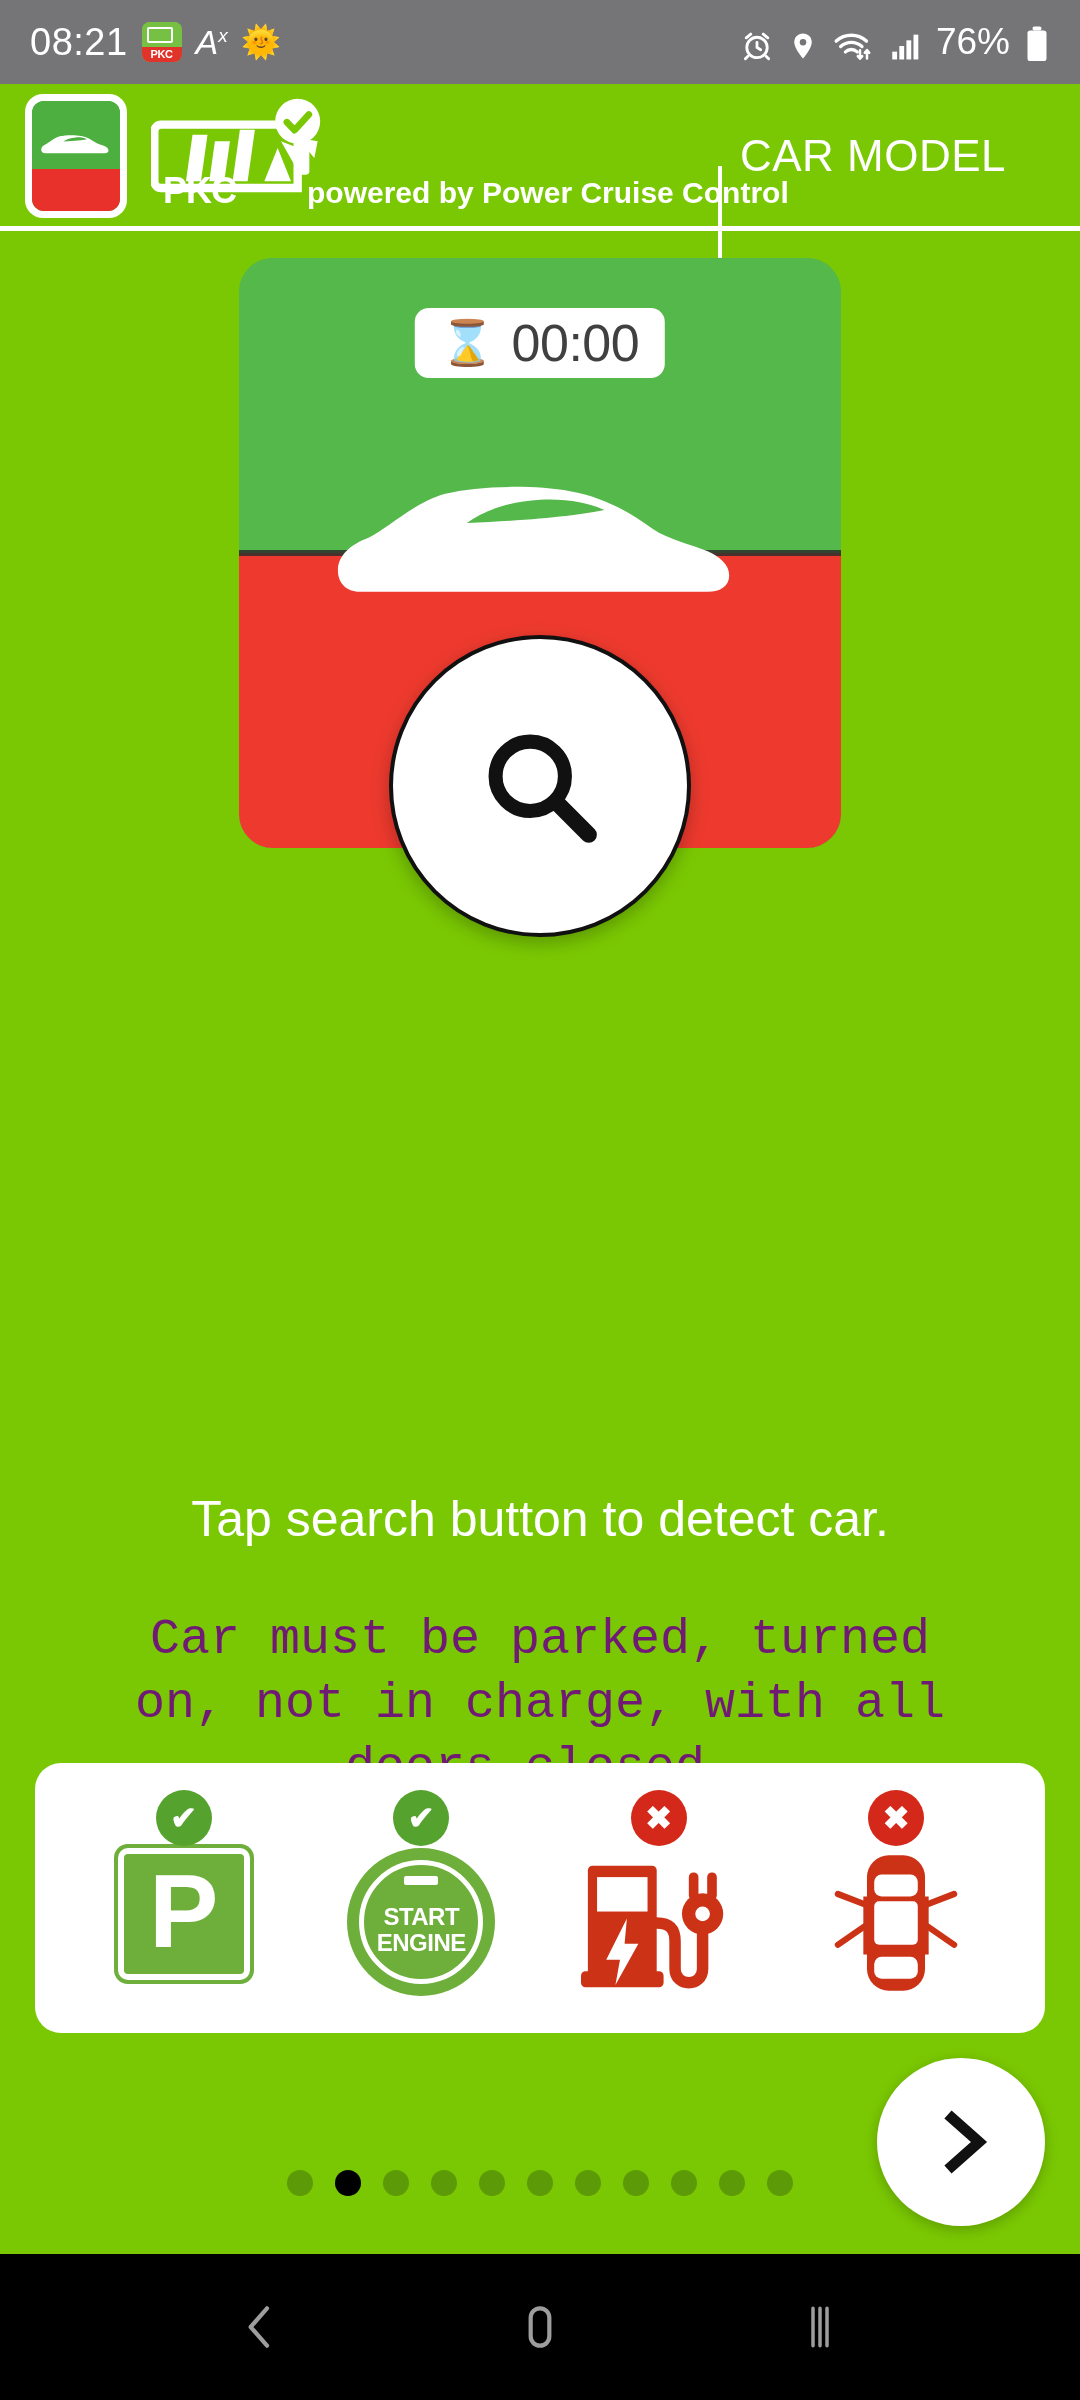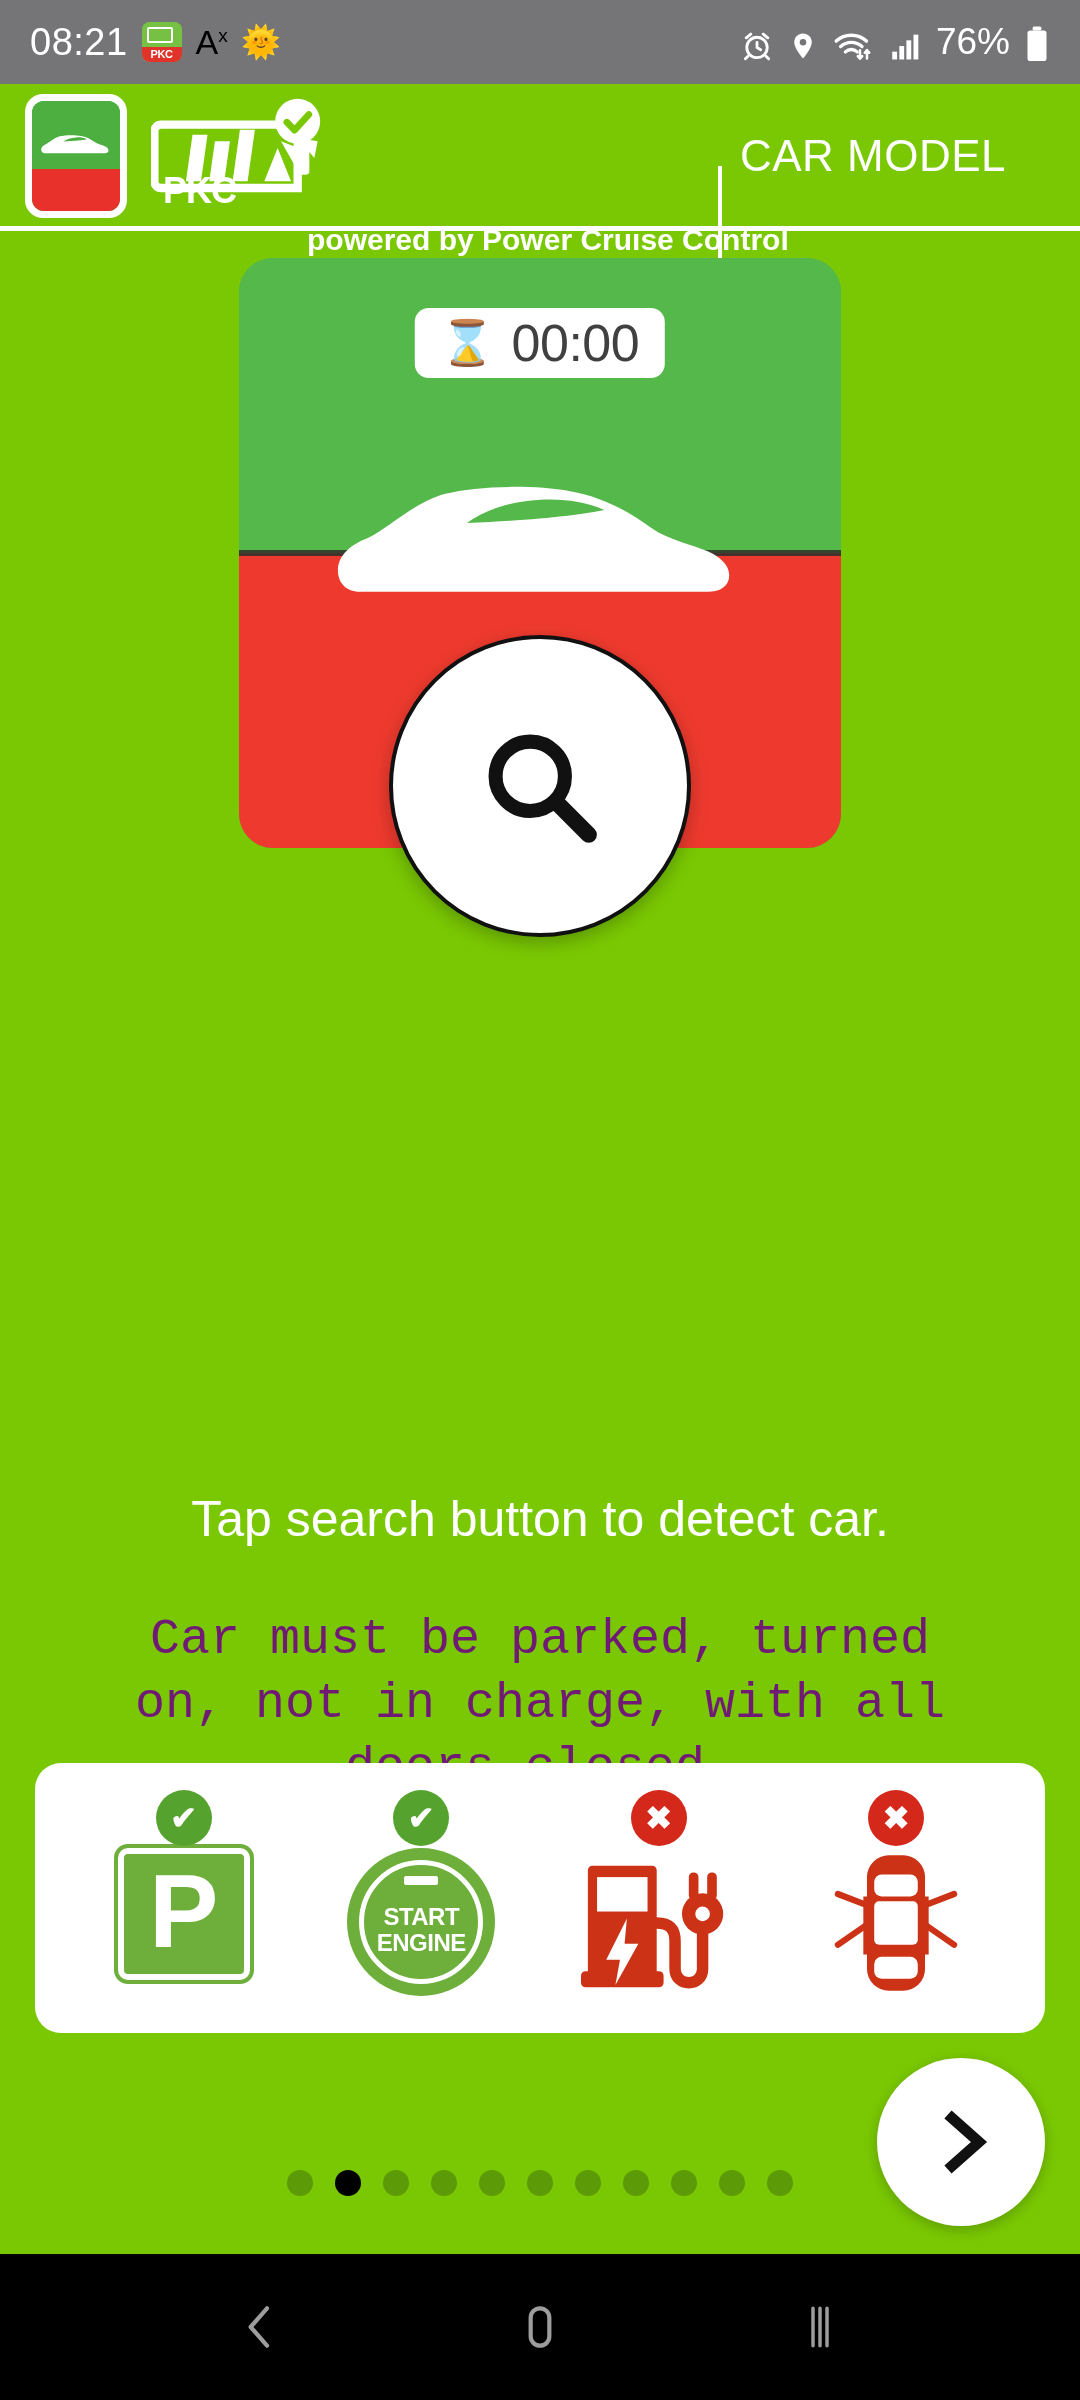--- a/index.html
+++ b/index.html
@@ -28,21 +28,21 @@
   .pkc-mini .top{ position:absolute; left:0; top:0; width:100%; height:62%;
                   background:#76C043; }
   .pkc-mini .bot{ position:absolute; left:0; bottom:0; width:100%; height:38%;
                   background:#E0342A; display:flex; align-items:center;
                   justify-content:center; }
   .pkc-mini .bot span{ font-size:11px; font-weight:bold; color:#fff;
                        letter-spacing:-.3px; line-height:1; }
   .pkc-mini .bat{ position:absolute; left:5px; top:5px; width:26px; height:16px;
                   border:2px solid #fff; border-radius:2px; }
 
-  .ax{ font-size:34px; color:#000000; line-height:1; }
+  .ax{ font-size:34px; color:#ffffff; line-height:1;font-style:italic; }
   .ax sup{ font-size:19px; }
   .sun{ font-size:32px; line-height:1; }
 
   
   .appbar{
     position:absolute; left:0; top:84px; width:1080px; height:144px;
     background:#7AC803; display:flex; align-items:center;
   }
   .appbar-left{ display:flex; align-items:center; height:100%;
                 width:718px; position:relative; }
@@ -58,21 +58,21 @@
                        background:#E8312A; }
   .app-icon .inner svg{ position:absolute; left:8%; top:30%; width:84%; }
 
   .brand{ position:relative; margin-left:22px; height:100%; flex:1; }
   .brand .logo{ position:absolute; left:2px; top:14px; }
   .brand .pkc{ position:absolute; left:14px; top:86px;
                font-size:36px; font-weight:bold; color:#fff;
                letter-spacing:-1px; }
   .brand .powered{ position:absolute; left:158px; top:92px;
                    font-size:30px; font-weight:bold; color:#fff;
-                   white-space:nowrap;margin-top:47px; }
+                   white-space:nowrap; }
 
   .appbar-div{ position:absolute; left:718px; top:82px; width:4px; height:620px;
                background:#fff; }
   .appbar-title{ position:absolute; left:740px; top:84px; height:144px;
                  display:flex; align-items:center;
                  font-size:44px; color:#fff; letter-spacing:.5px; }
   .appbar-rule{ position:absolute; left:0; top:226px; width:1080px; height:5px;
                 background:#fff; }
 
   

